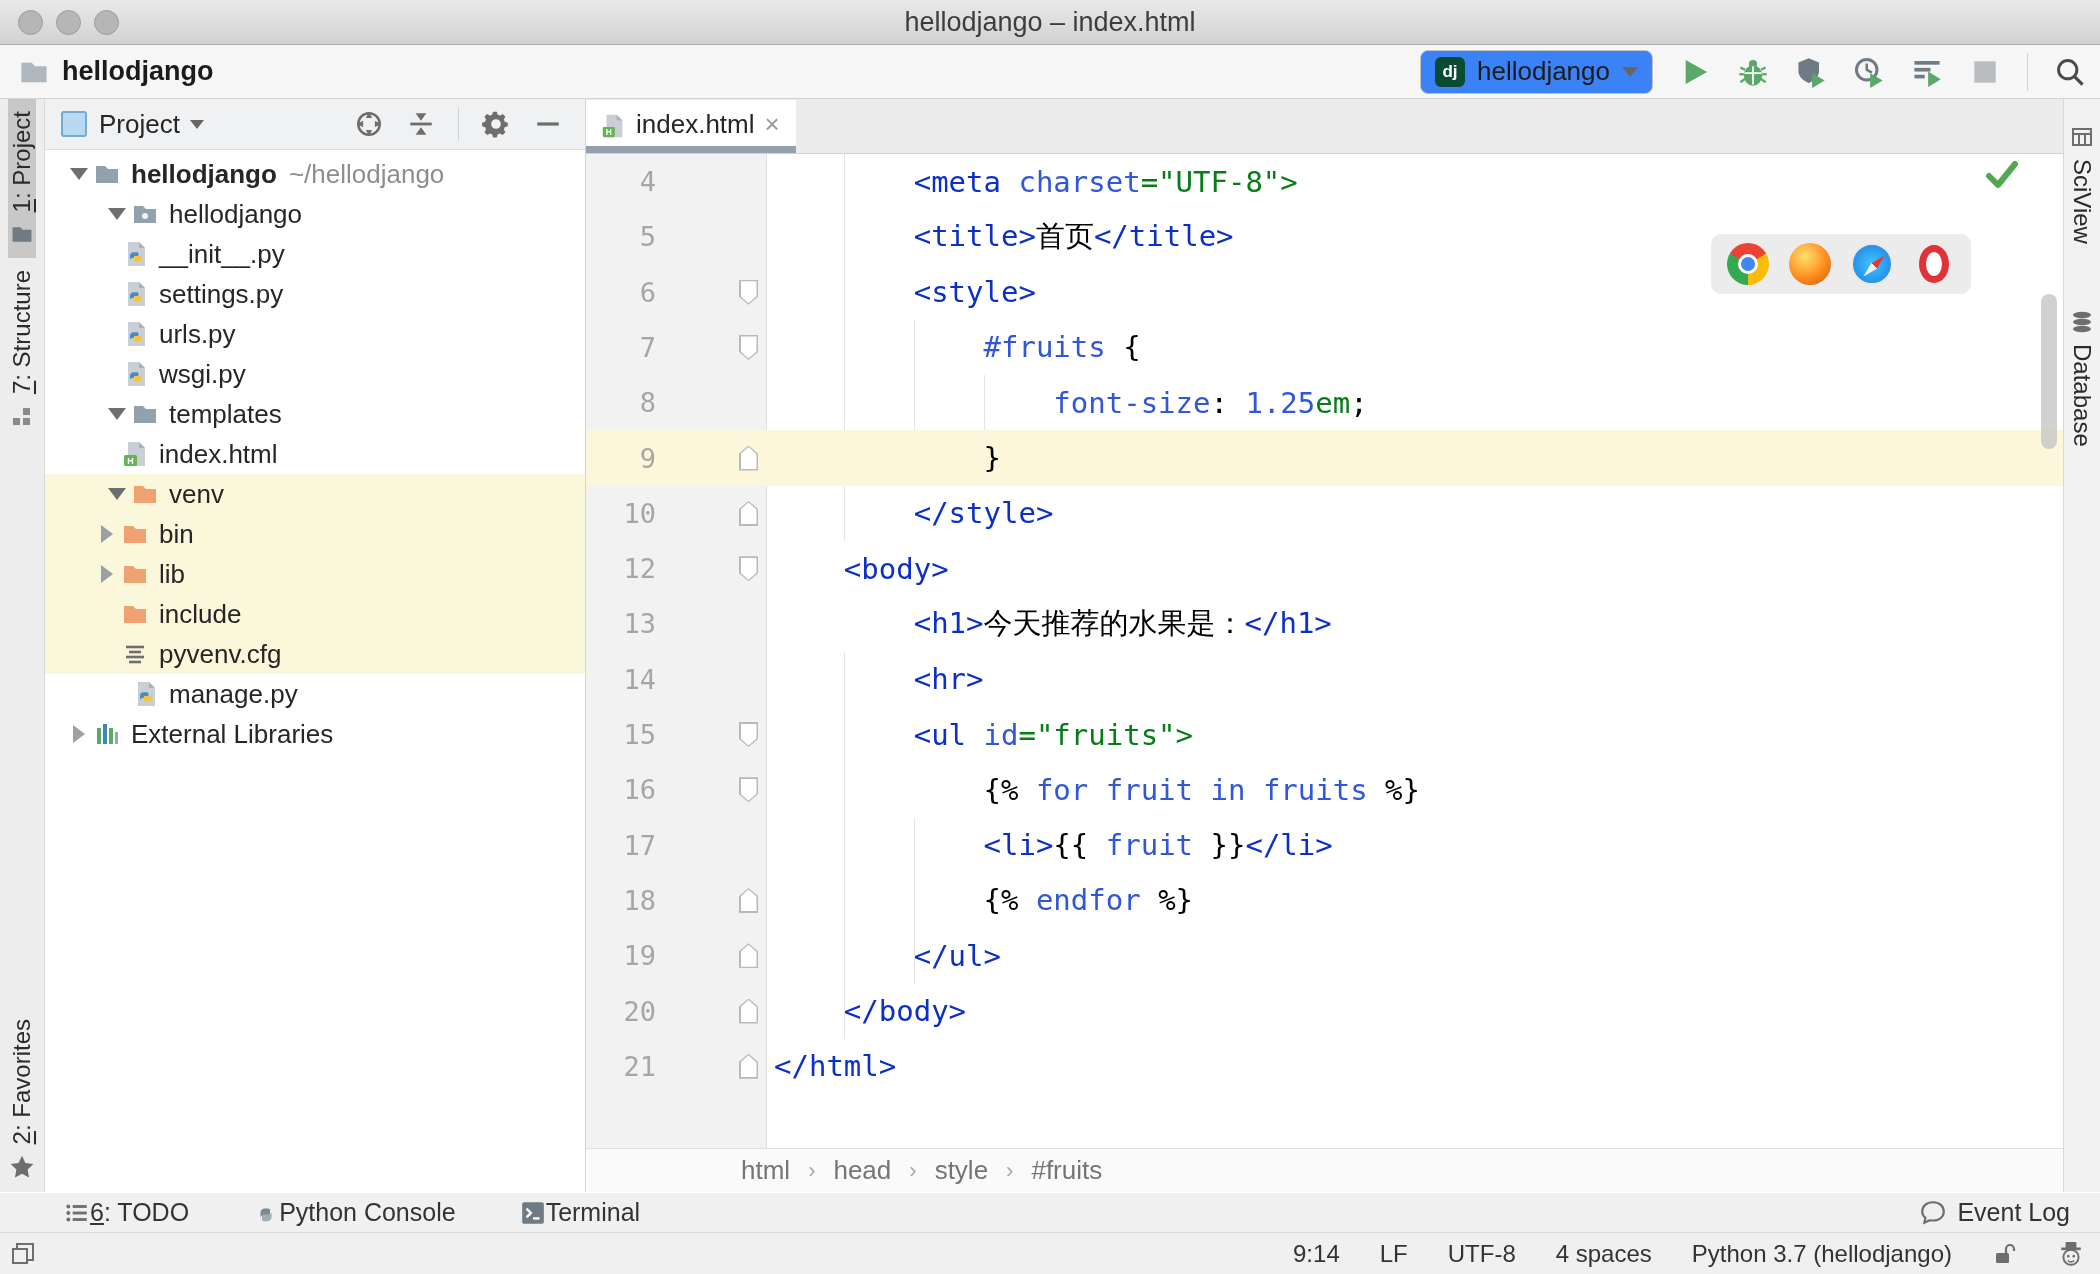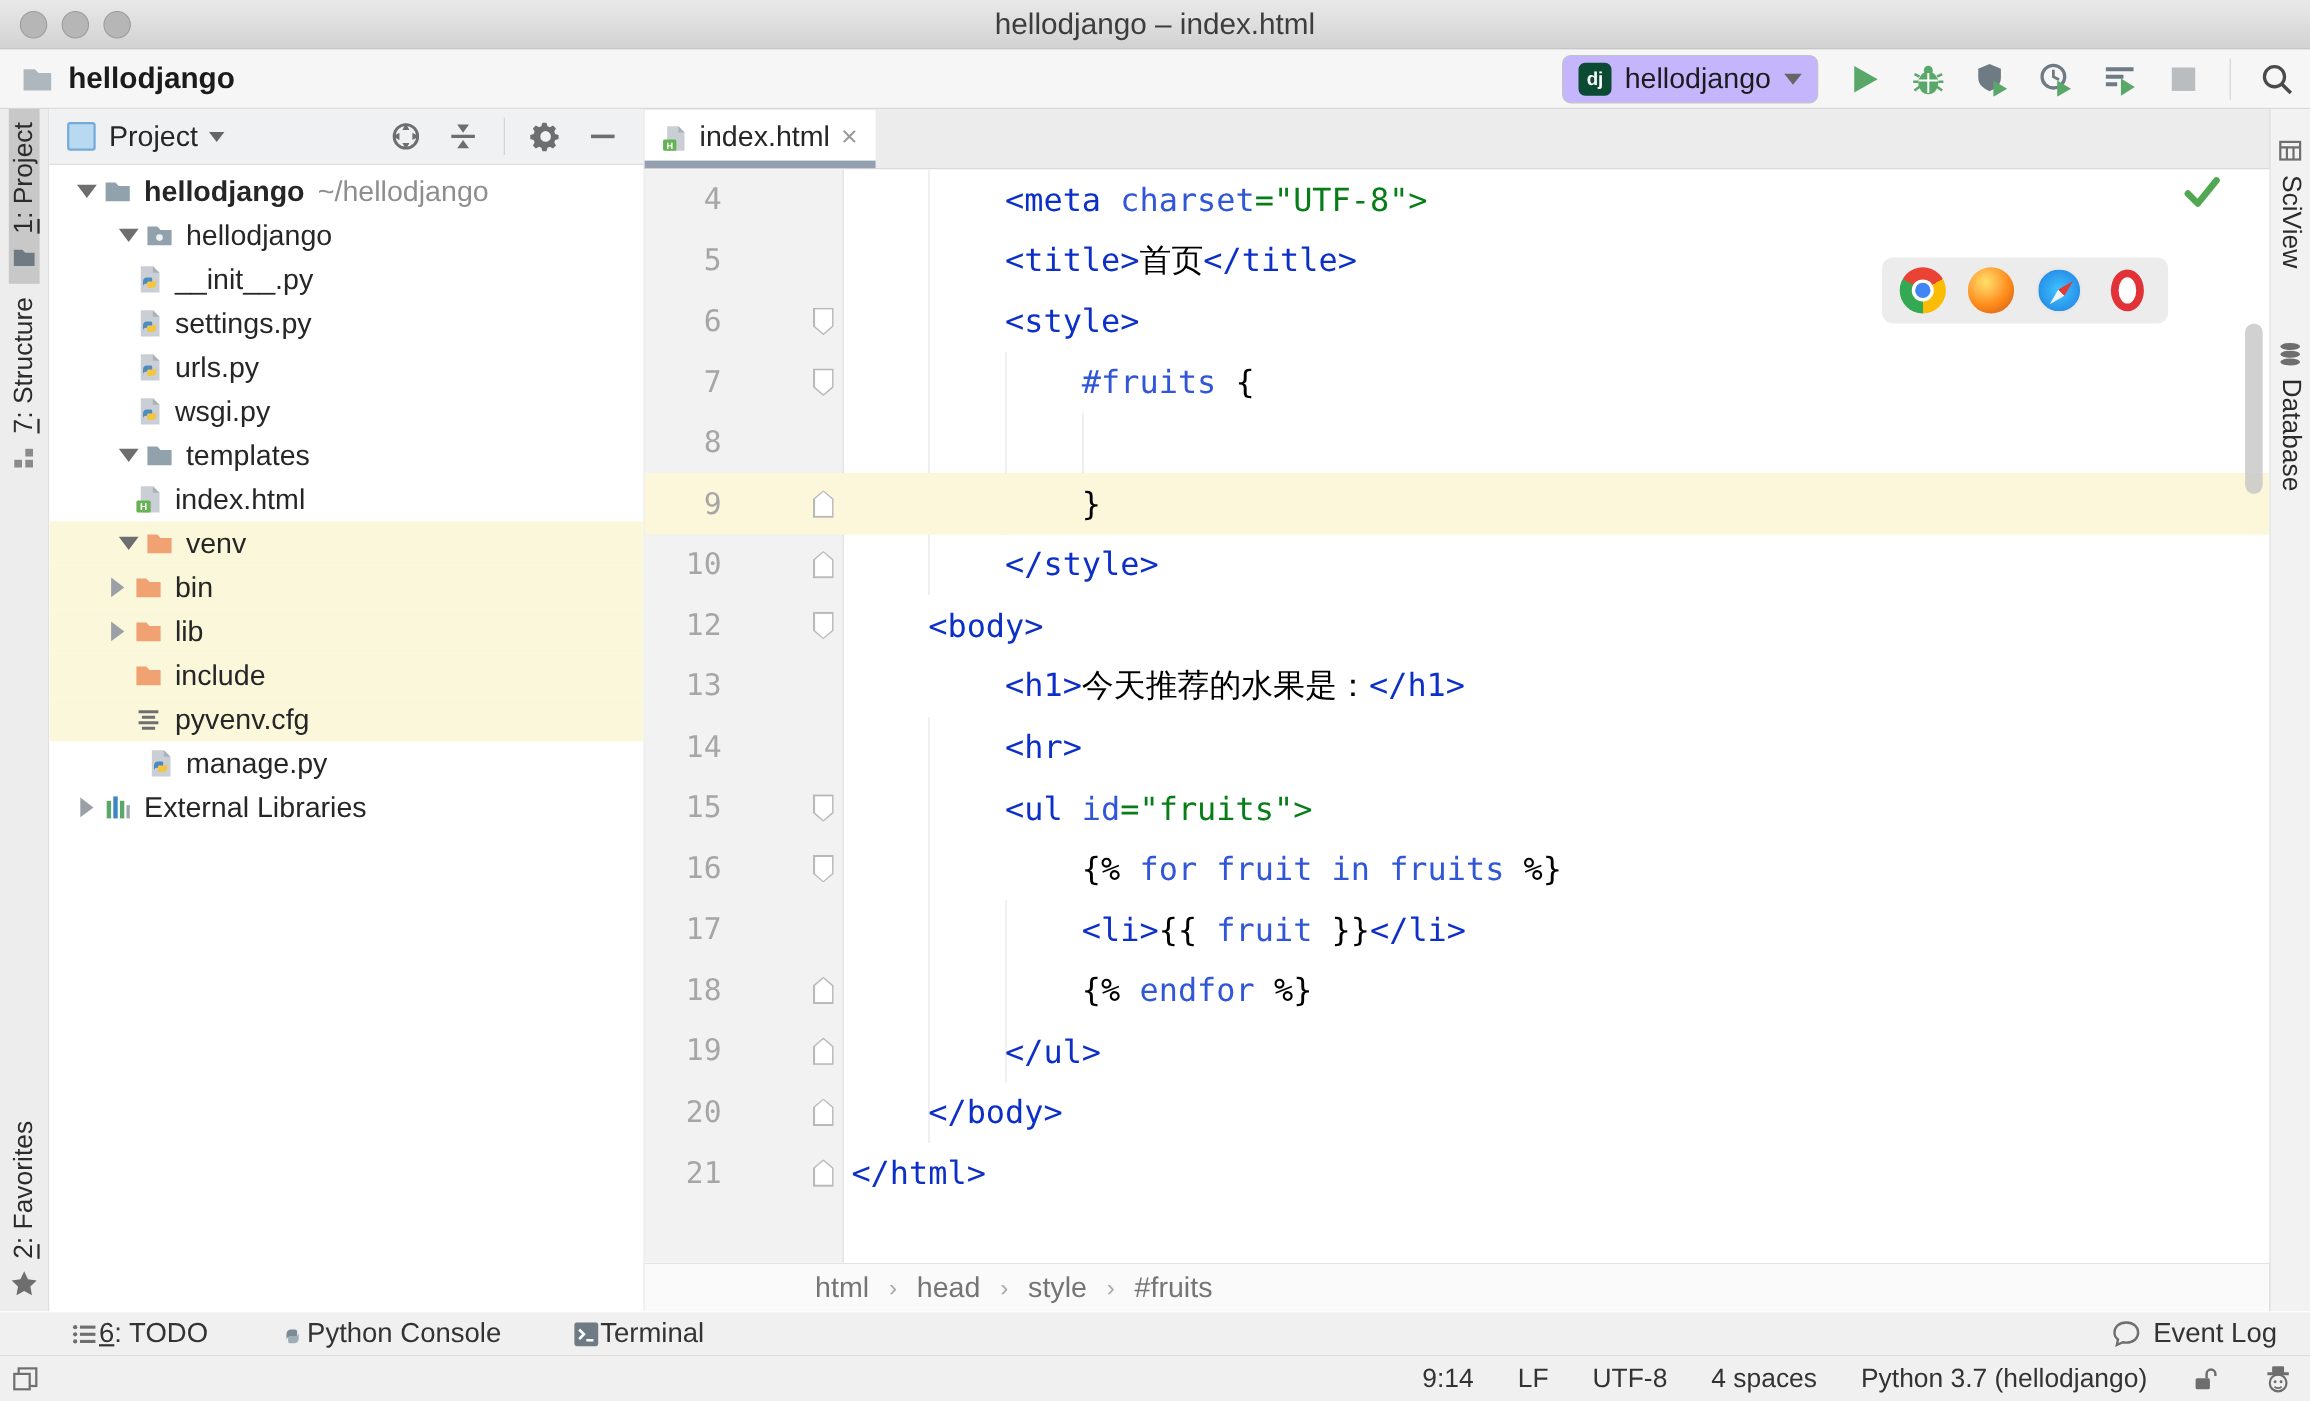--- a/index.html
+++ b/index.html
@@ -10,21 +10,21 @@
     background:linear-gradient(#e9e9e9,#d2d2d2);border-bottom:1px solid #adadad;
     display:flex;align-items:center;}
   .tl{width:23px;height:23px;border-radius:50%;background:#b6b6b6;border:1px solid #9c9c9c;margin-left:13px;}
   .tl:first-child{margin-left:18px;}
   #wtitle{position:absolute;left:0;right:0;text-align:center;font-size:27px;color:#3d3d3d;}
   
   #toolbar{position:absolute;left:0;top:45px;width:2100px;height:53px;background:#f6f6f6;
     border-bottom:1px solid #d4d4d4;display:flex;align-items:center;}
   .crumb{display:flex;align-items:center;gap:12px;margin-left:18px;font-size:27px;font-weight:bold;color:#1b1b1b;}
   #runcluster{position:absolute;right:14px;display:flex;align-items:center;gap:26px;}
-  .runwidget{display:flex;align-items:center;gap:12px;background:#c4b5fd;border:1px solid #c3c3c3;
+  .runwidget{display:flex;align-items:center;gap:12px;background:#3b82f6;border:1px solid #c3c3c3;
     border-radius:8px;height:42px;padding:0 14px;}
   .djbadge{width:30px;height:30px;border-radius:6px;background:#0c4b33;color:#fff;font-weight:bold;
     font-size:17px;display:flex;align-items:center;justify-content:center;}
   .runname{font-size:26px;color:#1b1b1b;}
   .caret-down{width:0;height:0;border-left:8px solid transparent;border-right:8px solid transparent;border-top:10px solid #666;}
   .tbico{width:32px;height:32px;display:block;}
   .vsep{width:1px;height:38px;background:#d2d2d2;}
   
   #main{position:absolute;left:0;top:99px;width:2100px;height:1093px;display:flex;}
   
@@ -427,20 +427,21 @@
       <div class="crow">
         <span class="lnum">7</span>
         <span class="foldcell">
             <i class="fold start"></i>
           </span>
         <pre class="ctext"><span data-c="pl">            </span><span data-c="at">#fruits</span><span data-c="pl"> {</span></pre>
       </div>
       <div class="crow">
         <span class="lnum">8</span>
         <span class="foldcell"></span>
+        <pre class="ctext"><span data-c="pl">                </span><span data-c="at">font-size</span><span data-c="pl">: </span><span data-c="at">1.25</span><span data-c="st">em</span><span data-c="pl">;</span></pre>
       </div>
       <div class="crow caret">
         <span class="lnum">9</span>
         <span class="foldcell">
             <i class="fold end"></i>
           </span>
         <pre class="ctext"><span data-c="pl">            }</span></pre>
       </div>
       <div class="crow">
         <span class="lnum">10</span>

